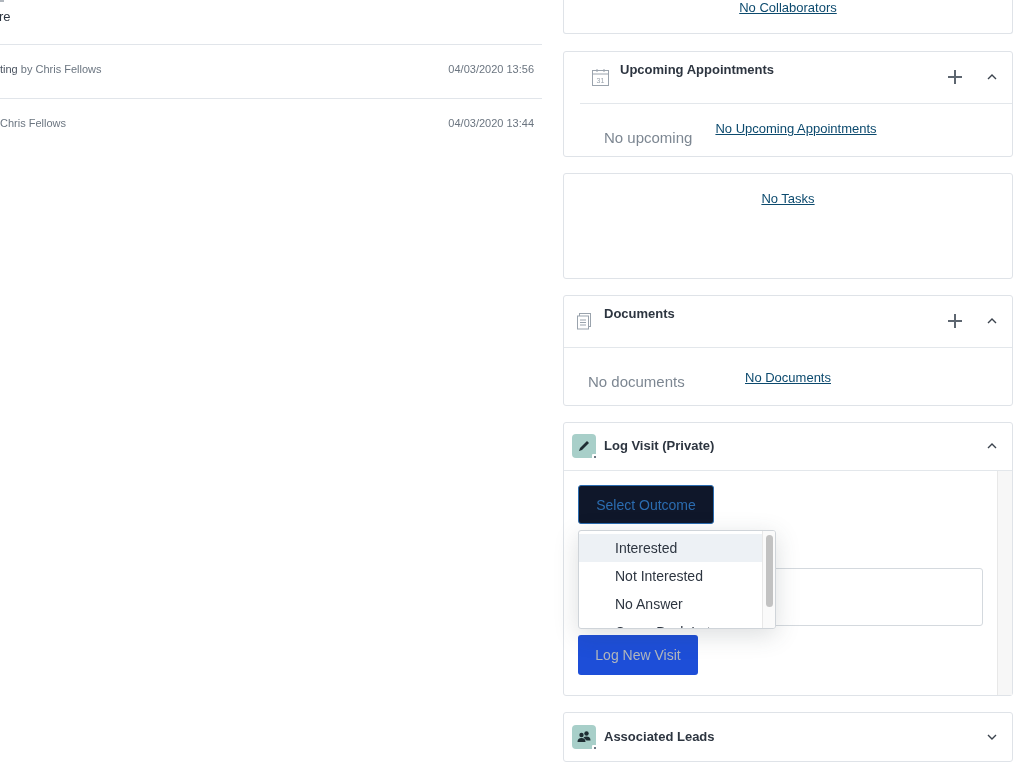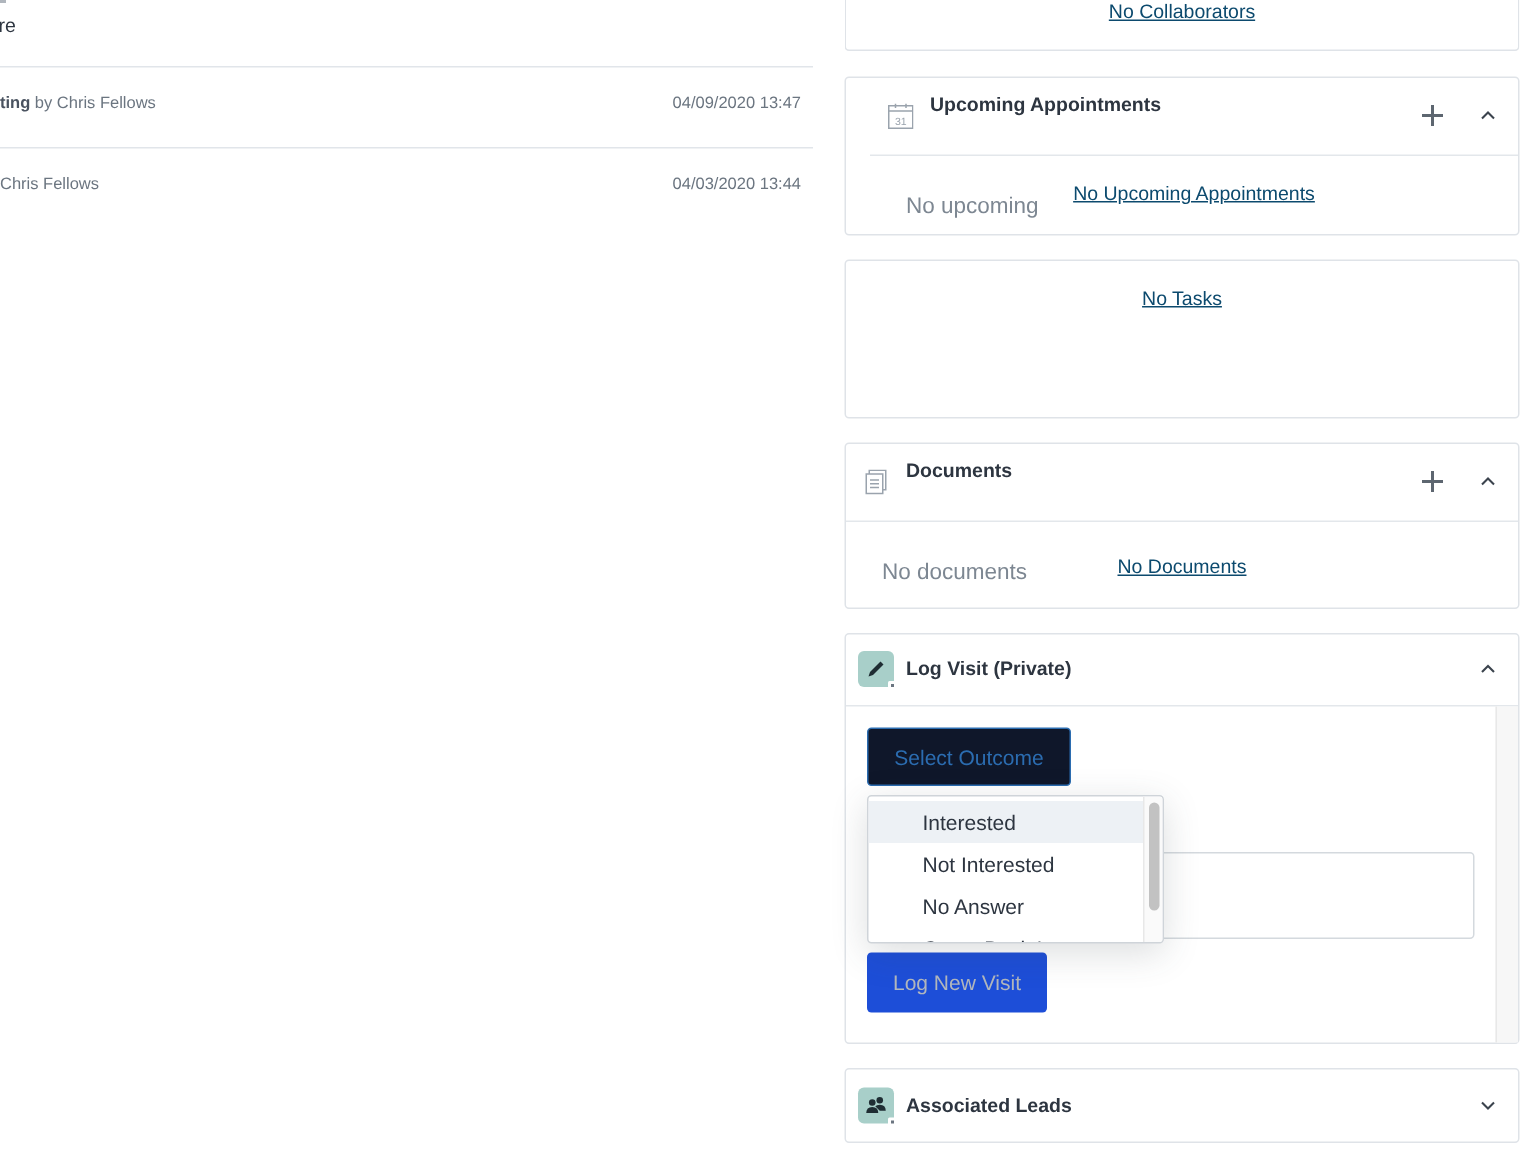--- a/index.html
+++ b/index.html
@@ -5,21 +5,21 @@
   * { box-sizing: border-box; margin: 0; padding: 0; }
   html, body { width: 1024px; height: 768px; overflow: hidden; background: #ffffff; }
   body { font-family: "Liberation Sans", sans-serif; color: #2d3540; position: relative; }
 
   
   .left-pane { position: absolute; left: 0; top: 0; width: 542px; height: 768px; }
   .left-top-text { position: absolute; left: -1px; top: 9px; font-size: 13px; color: #2d3540; }
   .left-top-stub { position: absolute; left: 0; top: 0; width: 4px; height: 2px; background: #b0b6bd; }
   .activity-row { position: absolute; left: 0; width: 542px; height: 54px; border-top: 1px solid #e1e5ea; }
   .activity-row .desc { position: absolute; left: 0; top: 18px; font-size: 11px; color: #6b7580; white-space: nowrap; }
-  .activity-row .desc b { color: #4a5360; font-weight: bold; }
+  .activity-row .desc b { color: #4a5360; font-weight: normal; }
   .activity-row .time { position: absolute; right: 8px; top: 18px; font-size: 11px; color: #6b7580; }
 
   
   .panel { position: absolute; left: 563px; width: 450px; border: 1px solid #dfe3e8; border-radius: 3px; background: #fff; }
   .panel-header { position: relative; height: 52px; border-bottom: 1px solid #e3e7eb; }
   .panel-header.no-border { border-bottom: none; }
   .panel-icon { position: absolute; left: 12px; top: 17px; width: 17px; height: 17px; }
   .panel-title { position: absolute; left: 40px; top: 10px; font-size: 13px; font-weight: bold; color: #2d3540; }
   .panel-sub { position: absolute; left: 24px; top: 29px; font-size: 15px; color: #7d8792; margin-top: 48px; }
   .plus-btn { position: absolute; right: 48px; top: 16px; width: 18px; height: 18px; cursor: pointer; }
@@ -52,21 +52,21 @@
 </style>
 </head>
 <body>
 
 <div class="left-pane">
   <div class="left-top-stub"></div>
   <div class="left-top-text">re</div>
 
   <div class="activity-row" style="top:44px;">
     <span class="desc"><b>ting</b><span> by Chris Fellows</span></span>
-    <span class="time">04/09/2020 13:47</span>
+    <span class="time">04/03/2020 13:56</span>
   </div>
   <div class="activity-row" style="top:98px;">
     <span class="desc"><b></b><span> Chris Fellows</span></span>
     <span class="time">04/03/2020 13:44</span>
   </div>
 </div>
 
 <div class="panel" style="top:-20px; height:54px; border-top:none;">
   <div class="panel-empty" style="position:absolute; left:0; right:0; top:20px;">No Collaborators</div>
 </div>

